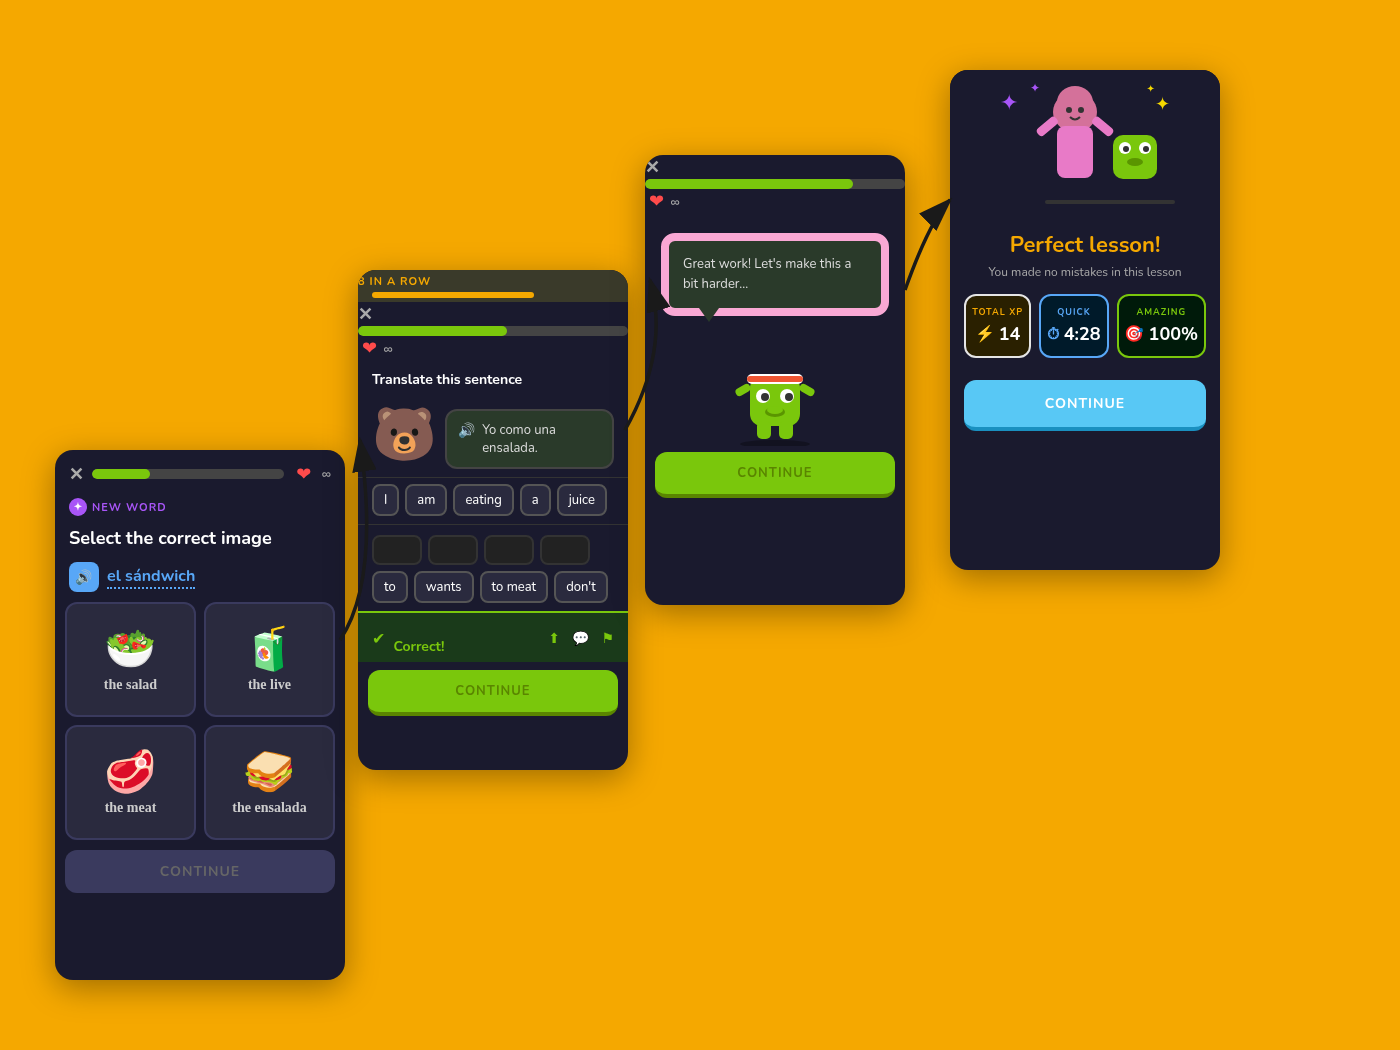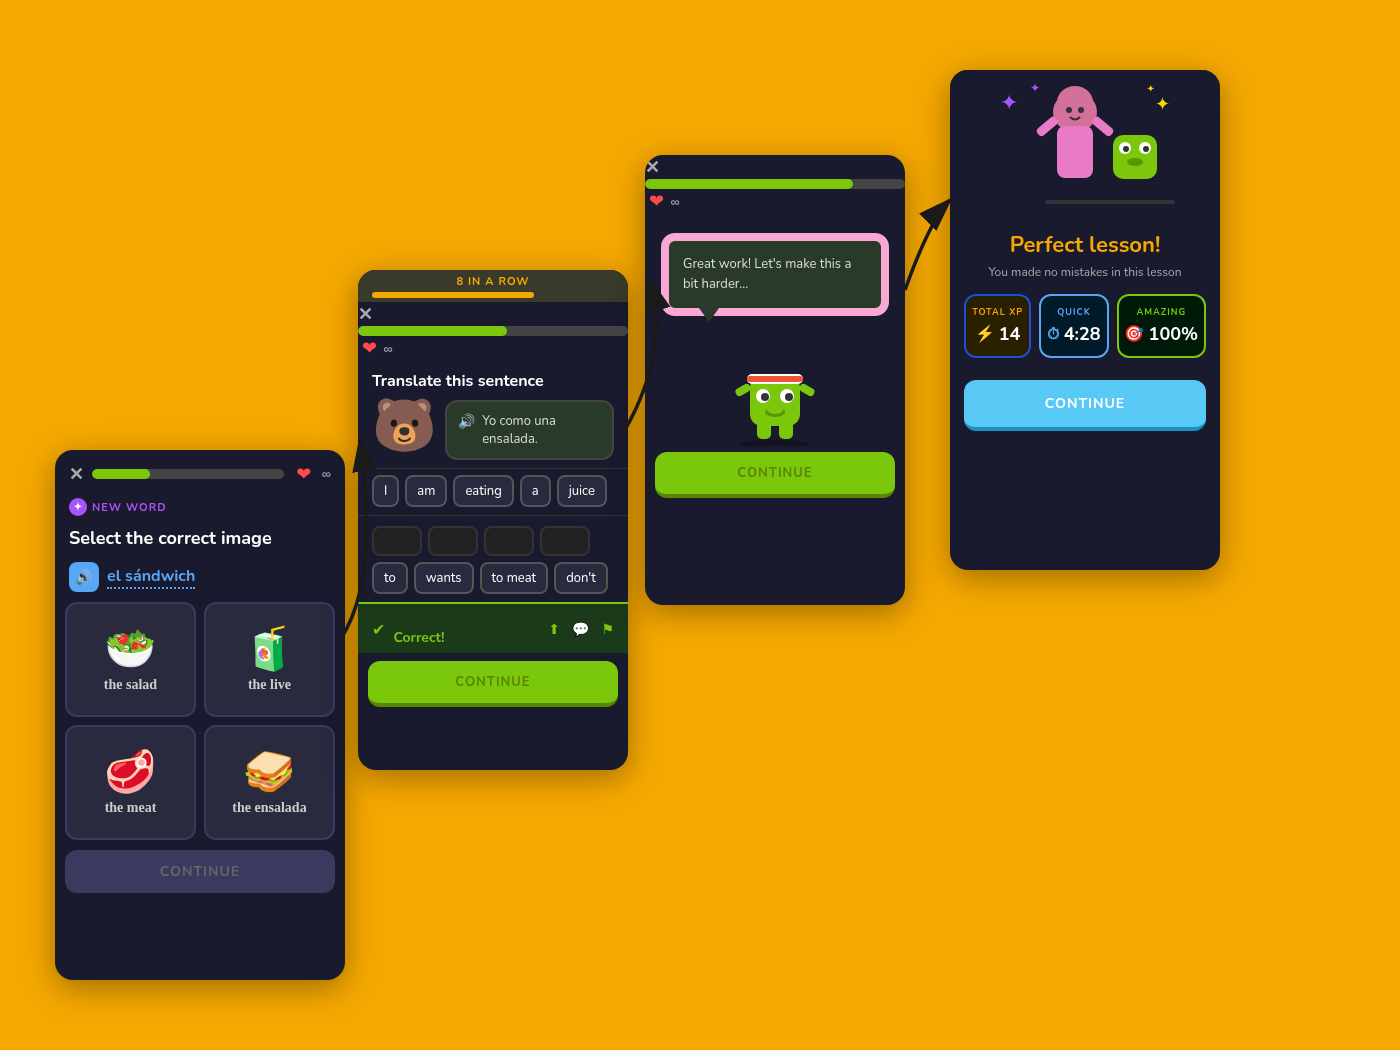--- a/index.html
+++ b/index.html
@@ -152,37 +152,36 @@
       width: 270px;
       height: 500px;
       left: 358px;
       top: 270px;
     }
     .streak-badge {
       background: #3a3a2a;
       color: #f5a800;
       font-size: 11px;
       font-weight: bold;
-      text-align: center;
       padding: 4px 0;
       letter-spacing: 1px;
     }
     .streak-badge .streak-bar {
       height: 6px;
       background: #f5a800;
       border-radius: 3px;
       margin: 3px 14px 0;
       width: 60%;
     }
 
     .translate-title {
-      font-size: 16px;
-      font-weight: bold;
-      color: #fff;
-      padding: 10px 14px 8px;
+      font-size: 14px;
+      font-weight: bold;
+      color: #fff;
+      padding: 10px 14px 20px;
     }
 
     .bear-speech {
       display: flex;
       align-items: flex-start;
       padding: 0 14px 8px;
       gap: 8px;
     }
     .bear-emoji { font-size: 52px; line-height: 1; }
     .speech-bubble {
@@ -319,21 +318,21 @@
       display: flex;
       gap: 8px;
       padding: 0 14px 14px;
     }
     .stat-box {
       flex: 1;
       border-radius: 12px;
       padding: 10px 6px;
       text-align: center;
     }
-    .stat-box.xp { background: #2a2000; border: 2px solid #1d4ed8; }
+    .stat-box.xp { background: #2a2000; border: 2px solid #e5e5e5; }
     .stat-box.quick { background: #001a2a; border: 2px solid #58a7f7; }
     .stat-box.amazing { background: #001a0a; border: 2px solid #7ac70c; }
     .stat-label {
       font-size: 9px;
       font-weight: bold;
       letter-spacing: 1px;
       margin-bottom: 4px;
     }
     .stat-box.xp .stat-label { color: #f5a800; }
     .stat-box.quick .stat-label { color: #58a7f7; }

